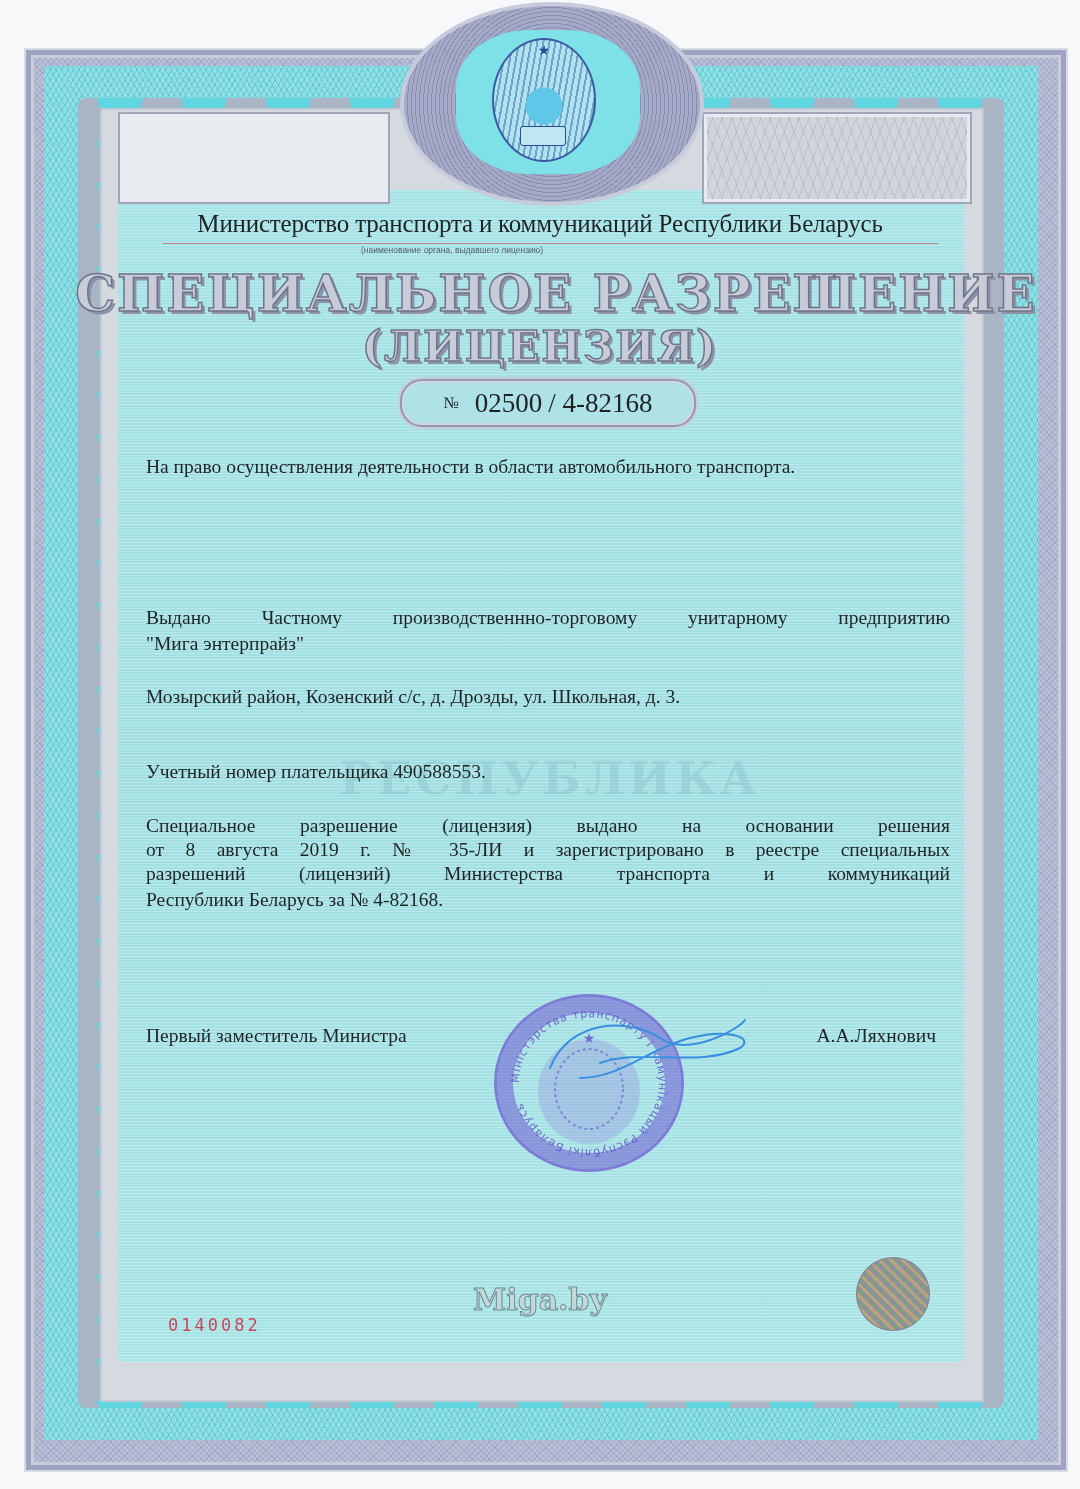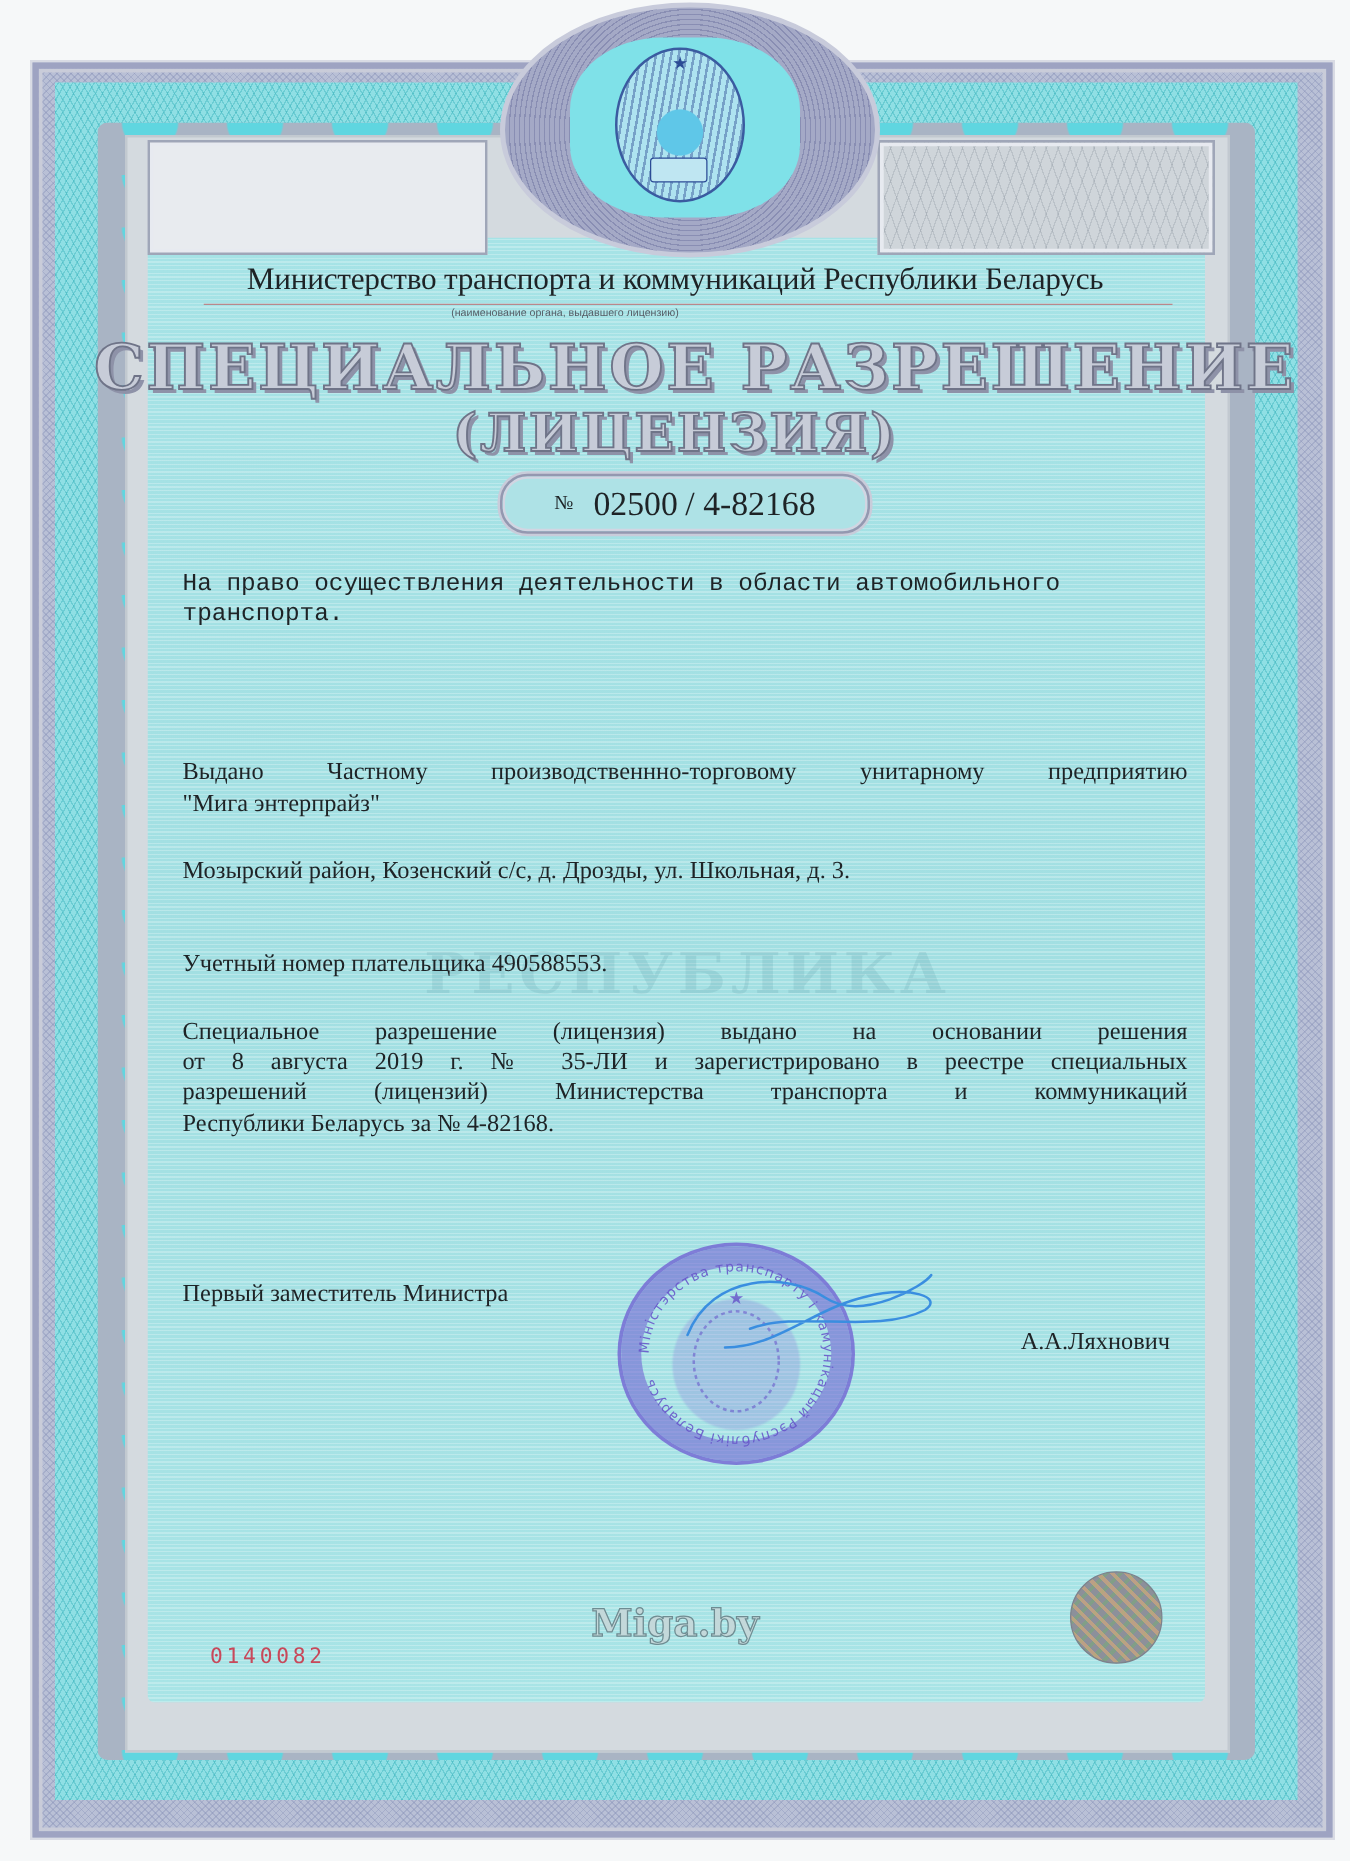--- a/index.html
+++ b/index.html
@@ -187,36 +187,36 @@
 <div class="title title-2">(ЛИЦЕНЗИЯ)</div>
 
 <div class="number-pill">
   <span class="no">№</span>
   <span>02500</span>
   <span>/ 4-82168</span>
 </div>
 
 <div class="watermark">РЕСПУБЛИКА</div>
 
-<div class="text" style="top:455px;font-family:Liberation Mono, monospace;">На право осуществления деятельности в области автомобильного транспорта.</div>
+<div class="text" style="top:455px;">На право осуществления деятельности в области автомобильного транспорта.</div>
 
 <div class="text justify" style="top:606px;">Выдано Частному производственнно-торговому унитарному предприятию</div>
 <div class="text" style="top:632px;">"Мига энтерпрайз"</div>
 
 <div class="text" style="top:685px;">Мозырский район, Козенский с/с, д. Дрозды, ул. Школьная, д. 3.</div>
 
 <div class="text" style="top:760px;">Учетный номер плательщика 490588553.</div>
 
 <div class="text justify" style="top:814px;">Специальное разрешение (лицензия) выдано на основании решения</div>
 <div class="text justify" style="top:838px;">от 8 августа 2019 г. № 35-ЛИ и зарегистрировано в реестре специальных</div>
 <div class="text justify" style="top:862px;">разрешений (лицензий) Министерства транспорта и коммуникаций</div>
 <div class="text" style="top:888px;">Республики Беларусь за № 4-82168.</div>
 
 <div class="text" style="top:1024px; width:340px;">Первый заместитель Министра</div>
-<div class="text" style="top:1024px; left:786px; width:150px; text-align:right;margin-top:38px;">А.А.Ляхнович</div>
+<div class="text" style="top:1024px; left:786px; width:150px; text-align:right;">А.А.Ляхнович</div>
 
 <div class="stamp">
   <svg width="184" height="172" viewBox="0 0 184 172">
     <defs>
       <path id="sealArc" d="M 22 86 A 70 66 0 1 1 162 86 A 70 66 0 1 1 22 86"></path>
     </defs>
     <text font-size="11" fill="rgba(100,80,200,.85)" font-family="DejaVu Sans, sans-serif" letter-spacing="1">
       <textPath href="#sealArc">Міністэрства транспарту і камунікацый Рэспублікі Беларусь</textPath>
     </text>
     <text x="92" y="46" text-anchor="middle" font-size="14" fill="rgba(100,80,200,.8)">★</text>

